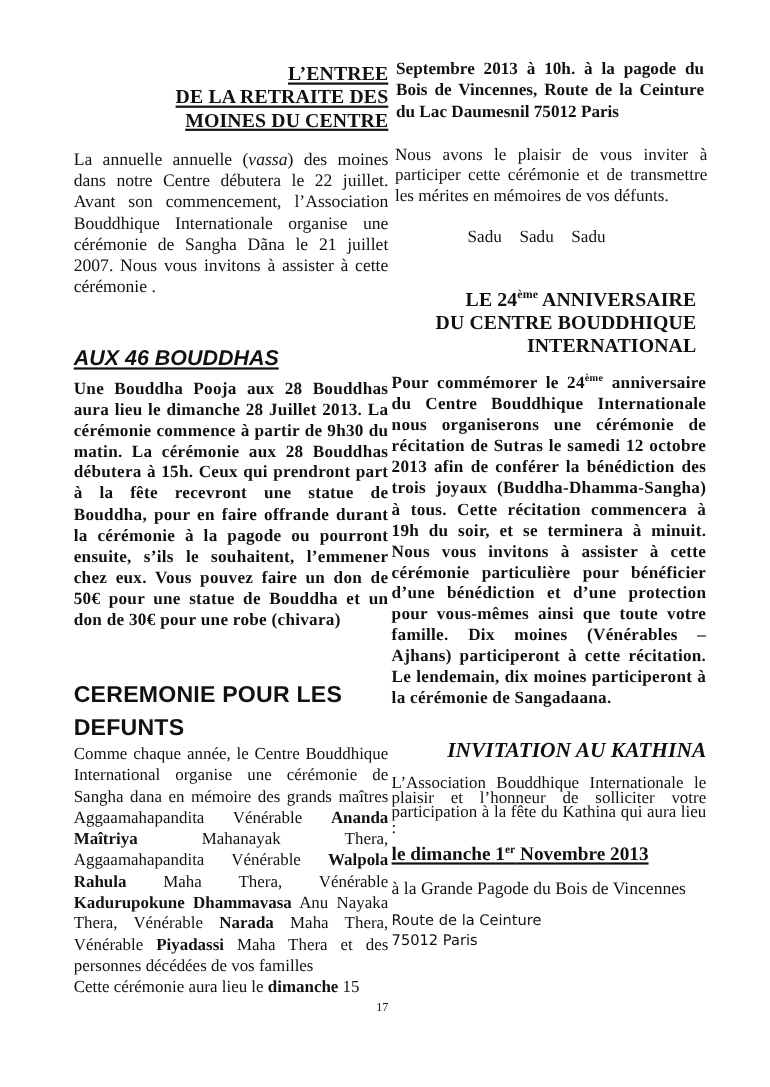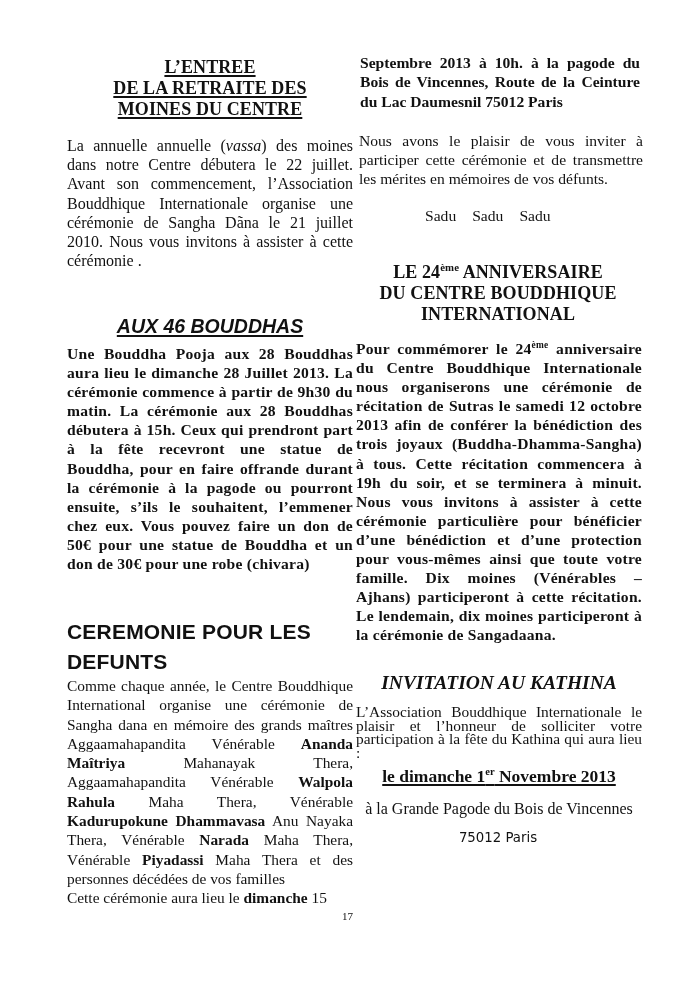--- a/index.html
+++ b/index.html
@@ -1,21 +1,21 @@
 <!DOCTYPE html>
 <html><head>
   <meta charset="utf-8">
   <style>
     * { margin: 0; padding: 0; box-sizing: border-box; }
     html, body { width: 700px; height: 988px; background: #ffffff; overflow: hidden; }
     body { position: relative; color: #111; font-family: "Liberation Serif", serif; }
     .abs { position: absolute; }
     .serif { font-family: "Liberation Serif", serif; text-align: right; }
     .just { text-align: justify; text-align-last: left; }
-    .center { text-align: center; }
+    .center { }
     .u { text-decoration: underline; text-decoration-thickness: 2px; text-underline-offset: 2px; }
     sup { font-size: 60%; line-height: 0; vertical-align: super; }
 
     
     #h-entree { top: 57px; left: 67px; width: 286px; font-size: 18px; font-weight: bold; line-height: 21px; letter-spacing: 0.1px; }
     #p-entree { top: 136px; left: 67px; width: 286px; font-size: 16px; line-height: 19.2px; }
     #h-pooja { top: 290px; left: 67px; width: 286px; font-family: "Liberation Sans", sans-serif; font-style: italic; font-weight: bold; font-size: 19.5px; line-height: 24px; letter-spacing: 0px; }
     #p-pooja { top: 344px; left: 67px; width: 286px; font-size: 15.6px; font-weight: bold; line-height: 19.1px; letter-spacing: 0.25px; }
     #h-defunts { top: 617px; left: 67px; width: 286px; font-family: "Liberation Sans", sans-serif; font-weight: 900; font-size: 21px; line-height: 30px; letter-spacing: 0.2px; }
     #p-defunts { top: 676px; left: 67px; width: 286px; font-size: 15.4px; line-height: 19.3px; }
@@ -36,21 +36,21 @@
   </style>
 </head>
 <body>
 
 <h2 id="h-entree" class="abs center serif">
   <span class="u">L’ENTREE</span><br>
   <span class="u">DE LA RETRAITE DES</span><br>
   <span class="u">MOINES DU CENTRE</span>
 </h2>
 
-<p id="p-entree" class="abs just"><span>La annuelle annuelle (</span><i>vassa</i><span>) des moines dans notre Centre débutera le 22 juillet. Avant son commencement, l’Association Bouddhique Internationale organise une cérémonie de Sangha Dãna le 21 juillet 2010. Nous vous invitons à assister à cette cérémonie .</span></p>
+<p id="p-entree" class="abs just"><span>La annuelle annuelle (</span><i>vassa</i><span>) des moines dans notre Centre débutera le 22 juillet. Avant son commencement, l’Association Bouddhique Internationale organise une cérémonie de Sangha Dãna le 21 juillet 2007. Nous vous invitons à assister à cette cérémonie .</span></p>
 
 <h2 id="h-pooja" class="abs center">
   <br>
   <span class="u">AUX 46 BOUDDHAS</span>
 </h2>
 
 <p id="p-pooja" class="abs just">Une Bouddha Pooja aux 28 Bouddhas aura lieu le dimanche 28 Juillet 2013. La cérémonie commence à partir de 9h30 du matin. La cérémonie aux 28 Bouddhas débutera à 15h. Ceux qui prendront part à la fête recevront une statue de Bouddha, pour en faire offrande durant la cérémonie à la pagode ou pourront ensuite, s’ils le souhaitent, l’emmener chez eux. Vous pouvez faire un don de 50€ pour une statue de Bouddha et un don de 30€ pour une robe (chivara)</p>
 
 <h2 id="h-defunts" class="abs">
   <span>CEREMONIE POUR LES</span><br>
@@ -84,16 +84,17 @@
 
 <h2 id="h-kathina" class="abs center serif">INVITATION AU KATHINA</h2>
 
 <p id="p-kathina" class="abs just">L’Association Bouddhique Internationale le plaisir et l’honneur de solliciter votre participation à la fête du Kathina qui aura lieu :</p>
 
 <p id="kathina-date" class="abs center"><span class="u"><span>le dimanche 1</span><sup>er</sup><span> Novembre 2013</span></span></p>
 
 <p id="kathina-place" class="abs center">à la Grande Pagode du Bois de Vincennes</p>
 
 <div id="kathina-addr" class="abs center">
+  <div>Route de la Ceinture</div>
   <div>75012 Paris</div>
 </div>
 
 <div id="page-num" class="abs serif">17</div>
 
 </body></html>

